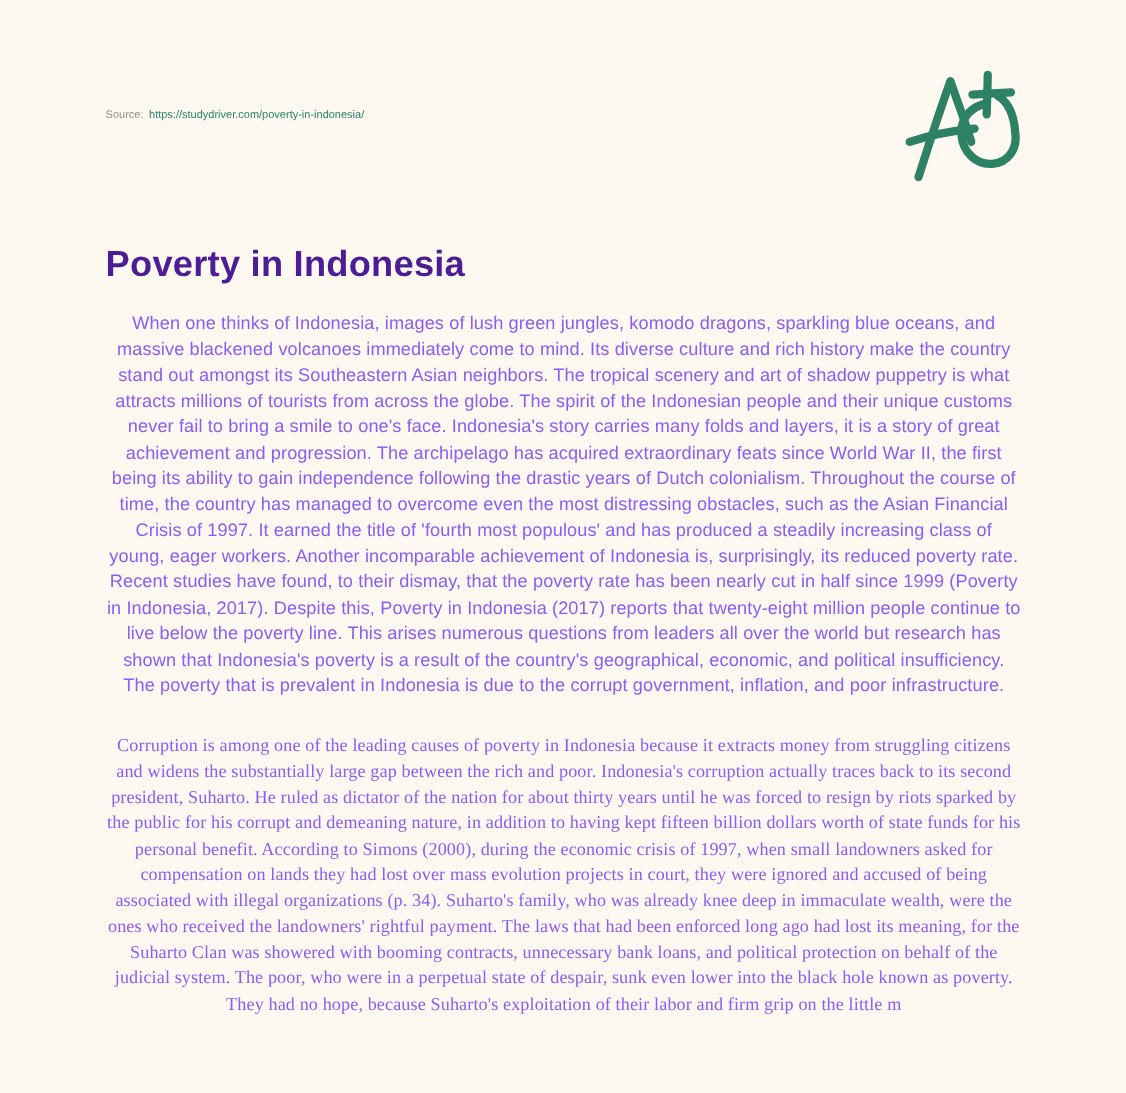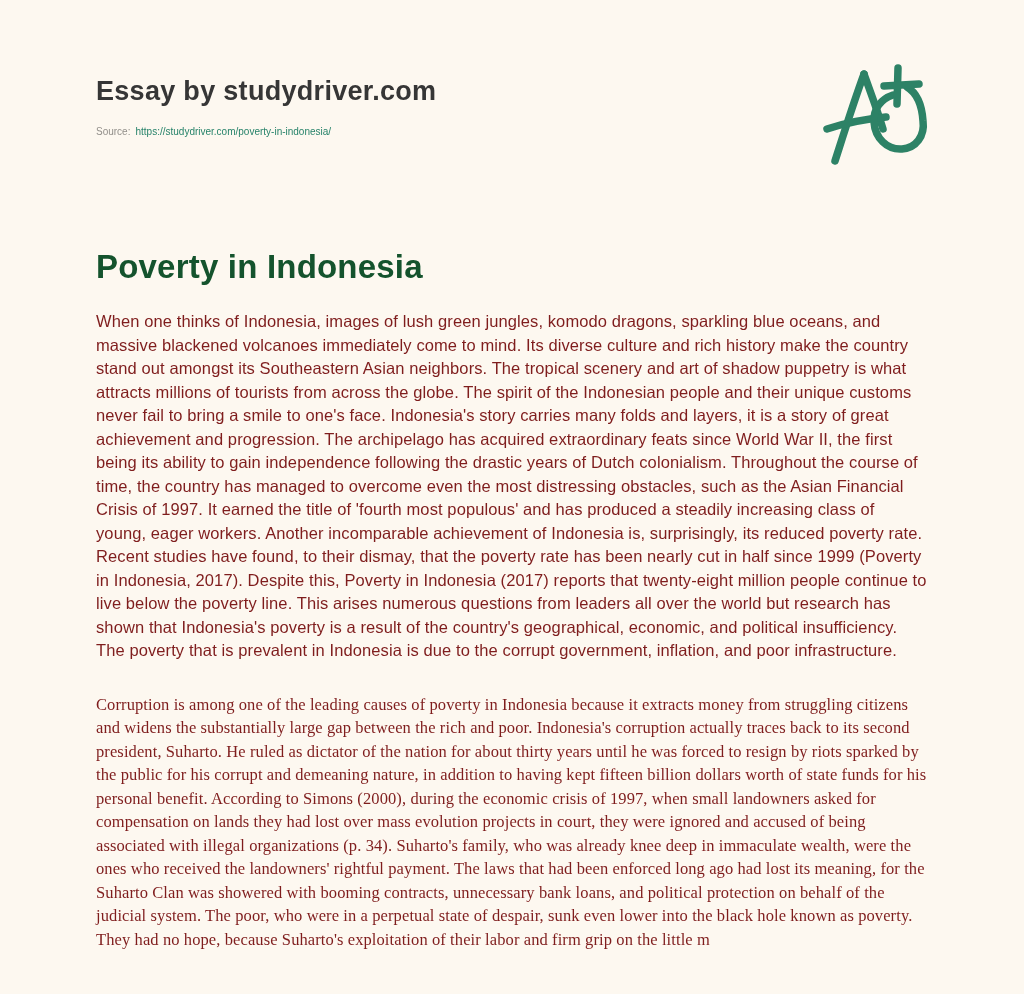--- a/index.html
+++ b/index.html
@@ -44,41 +44,41 @@
     left: 818px;
     width: 112px;
     height: 110px;
   }
   .logo svg { width: 100%; height: 100%; display: block; }
   .essay-title {
     margin: 113px 0 0 0;
     font-size: 33px;
     line-height: 1;
     font-weight: 600;
-    color: #14532d;
+    color: #4c1d95;
     letter-spacing: 0.2px;
   }
   .para {
     margin: 0;
     width: 833px;
     font-size: 16.5px;
     line-height: 23.5px;
-    color: #7f1d1d;
+    color: #8b5cf6;
     letter-spacing: 0.1px;
+    text-align: center;
   }
   .para.first { margin-top: 27px; }
   .para + .para { margin-top: 30px; font-family: Liberation Serif, serif; }
 </style>
 </head>
 <body>
 
 <div class="page">
 
   <header>
-    <h1 class="byline">Essay by studydriver.com</h1>
     <div class="source-line">
       <span>Source:</span><a class="source-link">https://studydriver.com/poverty-in-indonesia/</a>
     </div>
   </header>
 
   <div class="logo">
     <svg viewBox="0 0 112 110" xmlns="http://www.w3.org/2000/svg" aria-hidden="true">
       <g fill="none" stroke="#2d8266" stroke-width="7.5" stroke-linecap="round" stroke-linejoin="round">
 
         <path d="M17,101 C26,73 35,44 46,14"></path>

